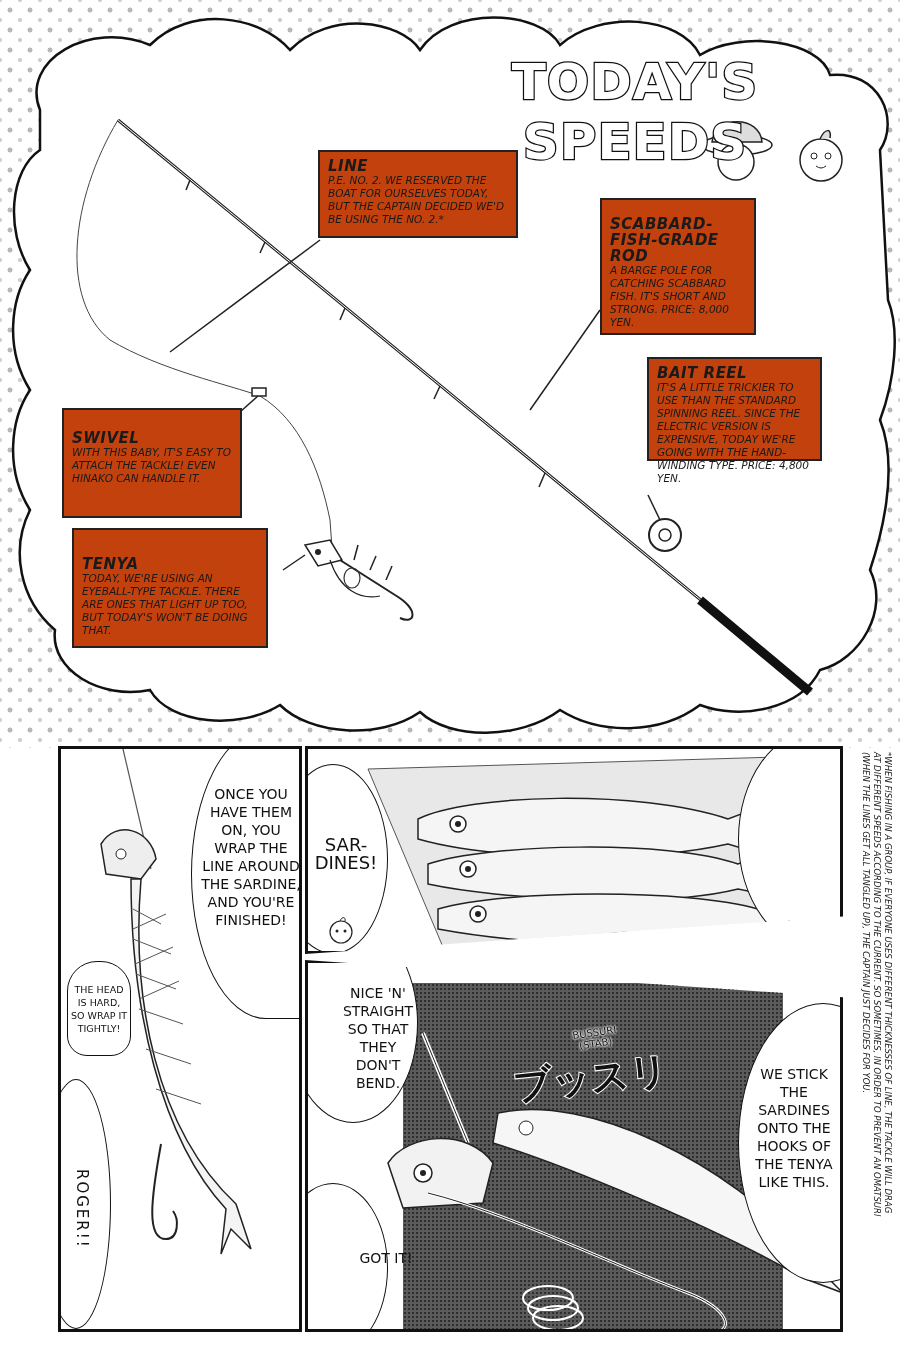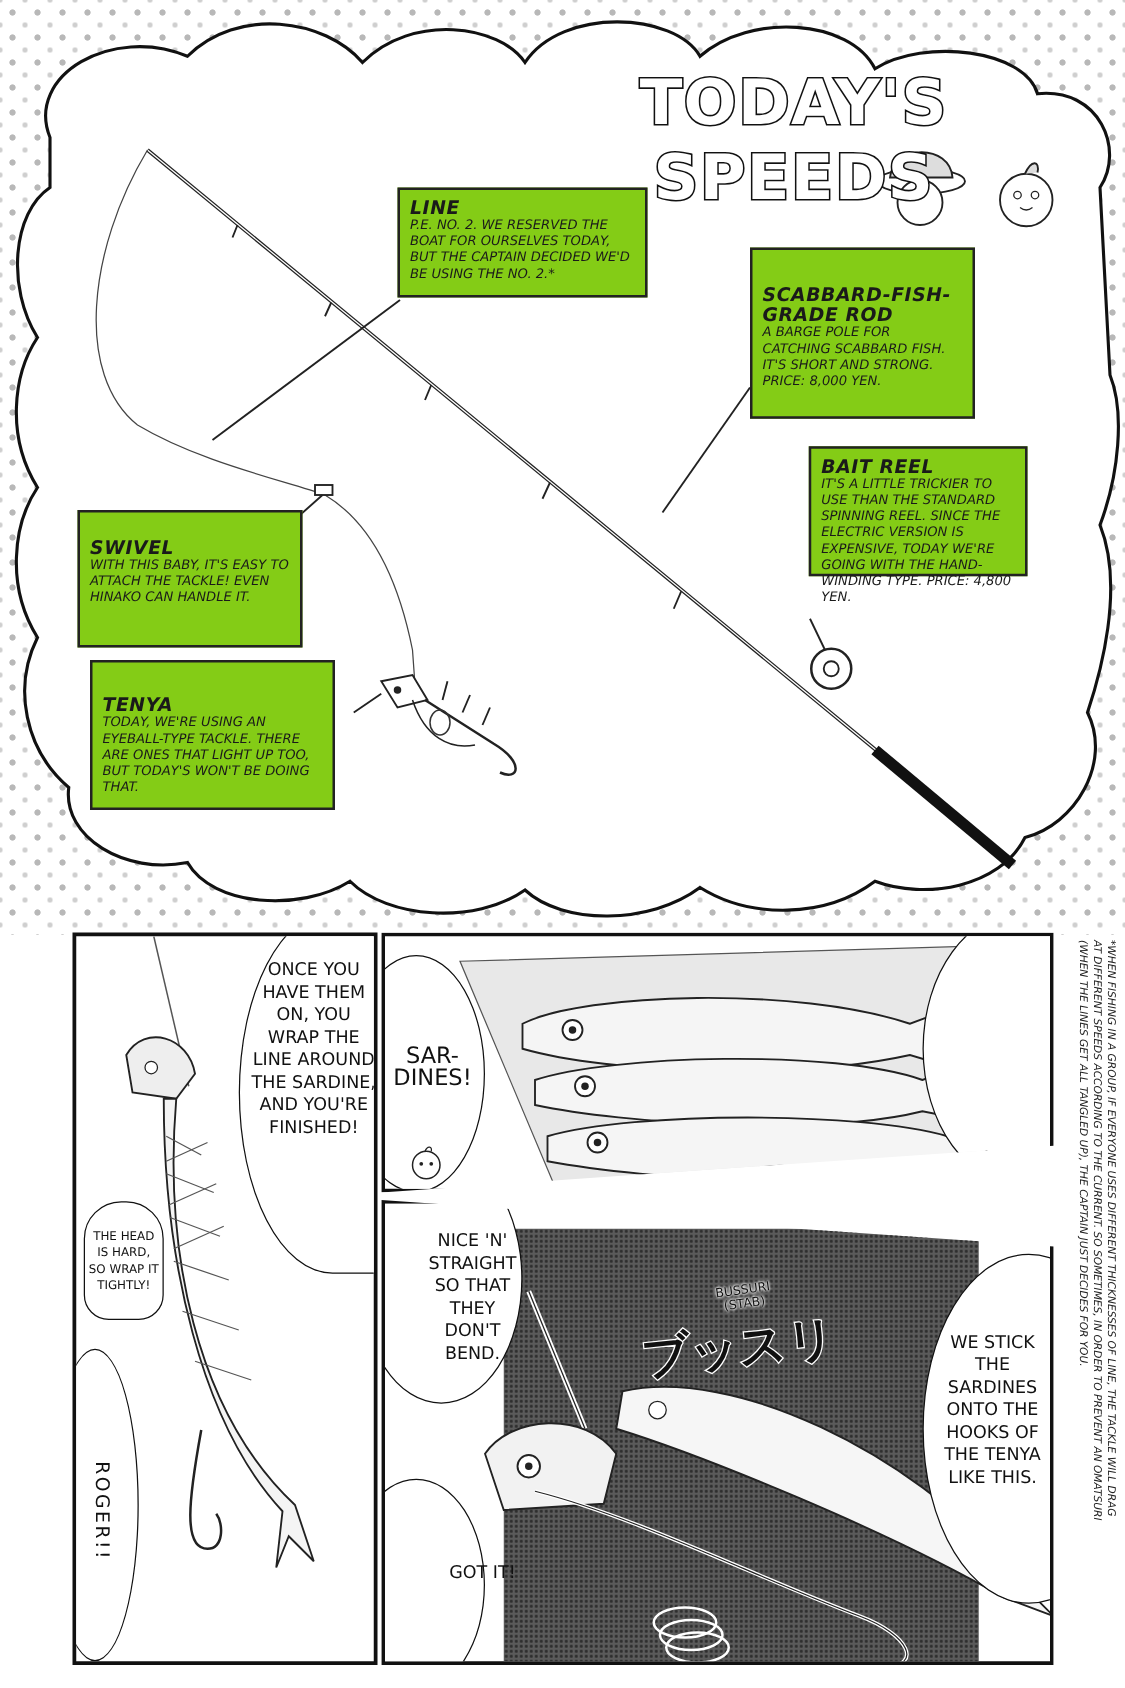--- a/index.html
+++ b/index.html
@@ -19,21 +19,21 @@
 
   .title {
     position: absolute; left: 405px; top: 52px; width: 460px; height: 60px;
     font-family: "DejaVu Sans", sans-serif; font-weight: bold; font-size: 50px; letter-spacing: 1px;
     color: #ffffff; text-align: center; line-height: 60px;
     -webkit-text-stroke: 2.5px #111;
     paint-order: stroke fill;
   }
 
   .label-box {
-    position: absolute; background: #84cc16; border: 2px solid #222;
+    position: absolute; background: #c2410c; border: 2px solid #222;
     padding: 6px 8px; font-family: "DejaVu Sans", sans-serif; font-style: oblique;
     text-transform: uppercase;
   }
   .label-box .lb-title { font-weight: bold; font-size: 15px; line-height: 16px; letter-spacing: 0.5px; }
   .label-box .lb-body { font-size: 10.5px; line-height: 13px; }
 
   .panel { position: absolute; border: 3px solid #111; background: #fff; overflow: hidden; }
 
   .speech {
     position: absolute; font-family: "DejaVu Sans", sans-serif; text-align: center;
@@ -123,21 +123,21 @@
   </g>
 </svg>
 
 <div class="title">TODAY'S SPEEDS</div>
 
 <div class="label-box" style="left:318px; top:150px; width:200px; height:88px;">
   <div class="lb-title">LINE</div>
   <div class="lb-body">P.E. NO. 2. WE RESERVED THE BOAT FOR OURSELVES TODAY, BUT THE CAPTAIN DECIDED WE'D BE USING THE NO. 2.*</div>
 </div>
 
-<div class="label-box" style="left:600px; top:198px; width:180px; height:137px; padding-top:28px;">
+<div class="label-box" style="left:600px; top:198px; width:156px; height:137px; padding-top:16px;">
   <div class="lb-title">SCABBARD-FISH-GRADE ROD</div>
   <div class="lb-body">A BARGE POLE FOR CATCHING SCABBARD FISH. IT'S SHORT AND STRONG. PRICE: 8,000 YEN.</div>
 </div>
 
 <div class="label-box" style="left:647px; top:357px; width:175px; height:104px;">
   <div class="lb-title">BAIT REEL</div>
   <div class="lb-body">IT'S A LITTLE TRICKIER TO USE THAN THE STANDARD SPINNING REEL. SINCE THE ELECTRIC VERSION IS EXPENSIVE, TODAY WE'RE GOING WITH THE HAND-WINDING TYPE. PRICE: 4,800 YEN.</div>
 </div>
 
 <div class="label-box" style="left:62px; top:408px; width:180px; height:110px; padding-top:20px;">
@@ -166,21 +166,21 @@
         <path d="M85,300 L130,315"></path>
         <path d="M95,340 L140,355"></path>
       <path d="M72,180 L105,165"></path>
         <path d="M74,215 L112,198"></path>
         <path d="M78,250 L118,232"></path>
     </g>
     <path d="M100,395 C90,450 85,490 105,490 C118,490 118,470 112,462" fill="none" stroke="#222" stroke-width="2"></path>
   </svg>
 
   <div class="bubble-shape" style="left:130px; top:-20px; width:150px; height:290px; border-radius:50% 0 0 50%;"></div>
-  <div class="speech" style="left:140px; top:10px; width:100px; height:160px;">ONCE YOU HAVE THEM ON, YOU WRAP THE LINE AROUND THE SARDINE, AND YOU'RE FINISHED!</div>
+  <div class="speech" style="left:140px; top:28px; width:100px; height:160px;">ONCE YOU HAVE THEM ON, YOU WRAP THE LINE AROUND THE SARDINE, AND YOU'RE FINISHED!</div>
 
   <div class="bubble-shape" style="left:6px; top:212px; width:64px; height:95px; border-radius:30px 30px 20px 20px;"></div>
   <div class="speech" style="left:10px; top:222px; width:56px; height:75px; font-size:9.5px; line-height:13px;">THE HEAD IS HARD, SO WRAP IT TIGHTLY!</div>
 
   <div class="bubble-shape" style="left:-20px; top:330px; width:70px; height:250px;"></div>
   <div class="speech" style="left:6px; top:380px; width:30px; height:160px; writing-mode:vertical-rl; font-size:15px; letter-spacing:2px;">ROGER!!</div>
 </div>
 
 <div class="panel" style="left:305px; top:746px; width:538px; height:208px; clip-path: polygon(0 0, 100% 0, 100% 82%, 0 100%);">
   <svg width="538" height="208" style="position:absolute; left:0; top:0;">

